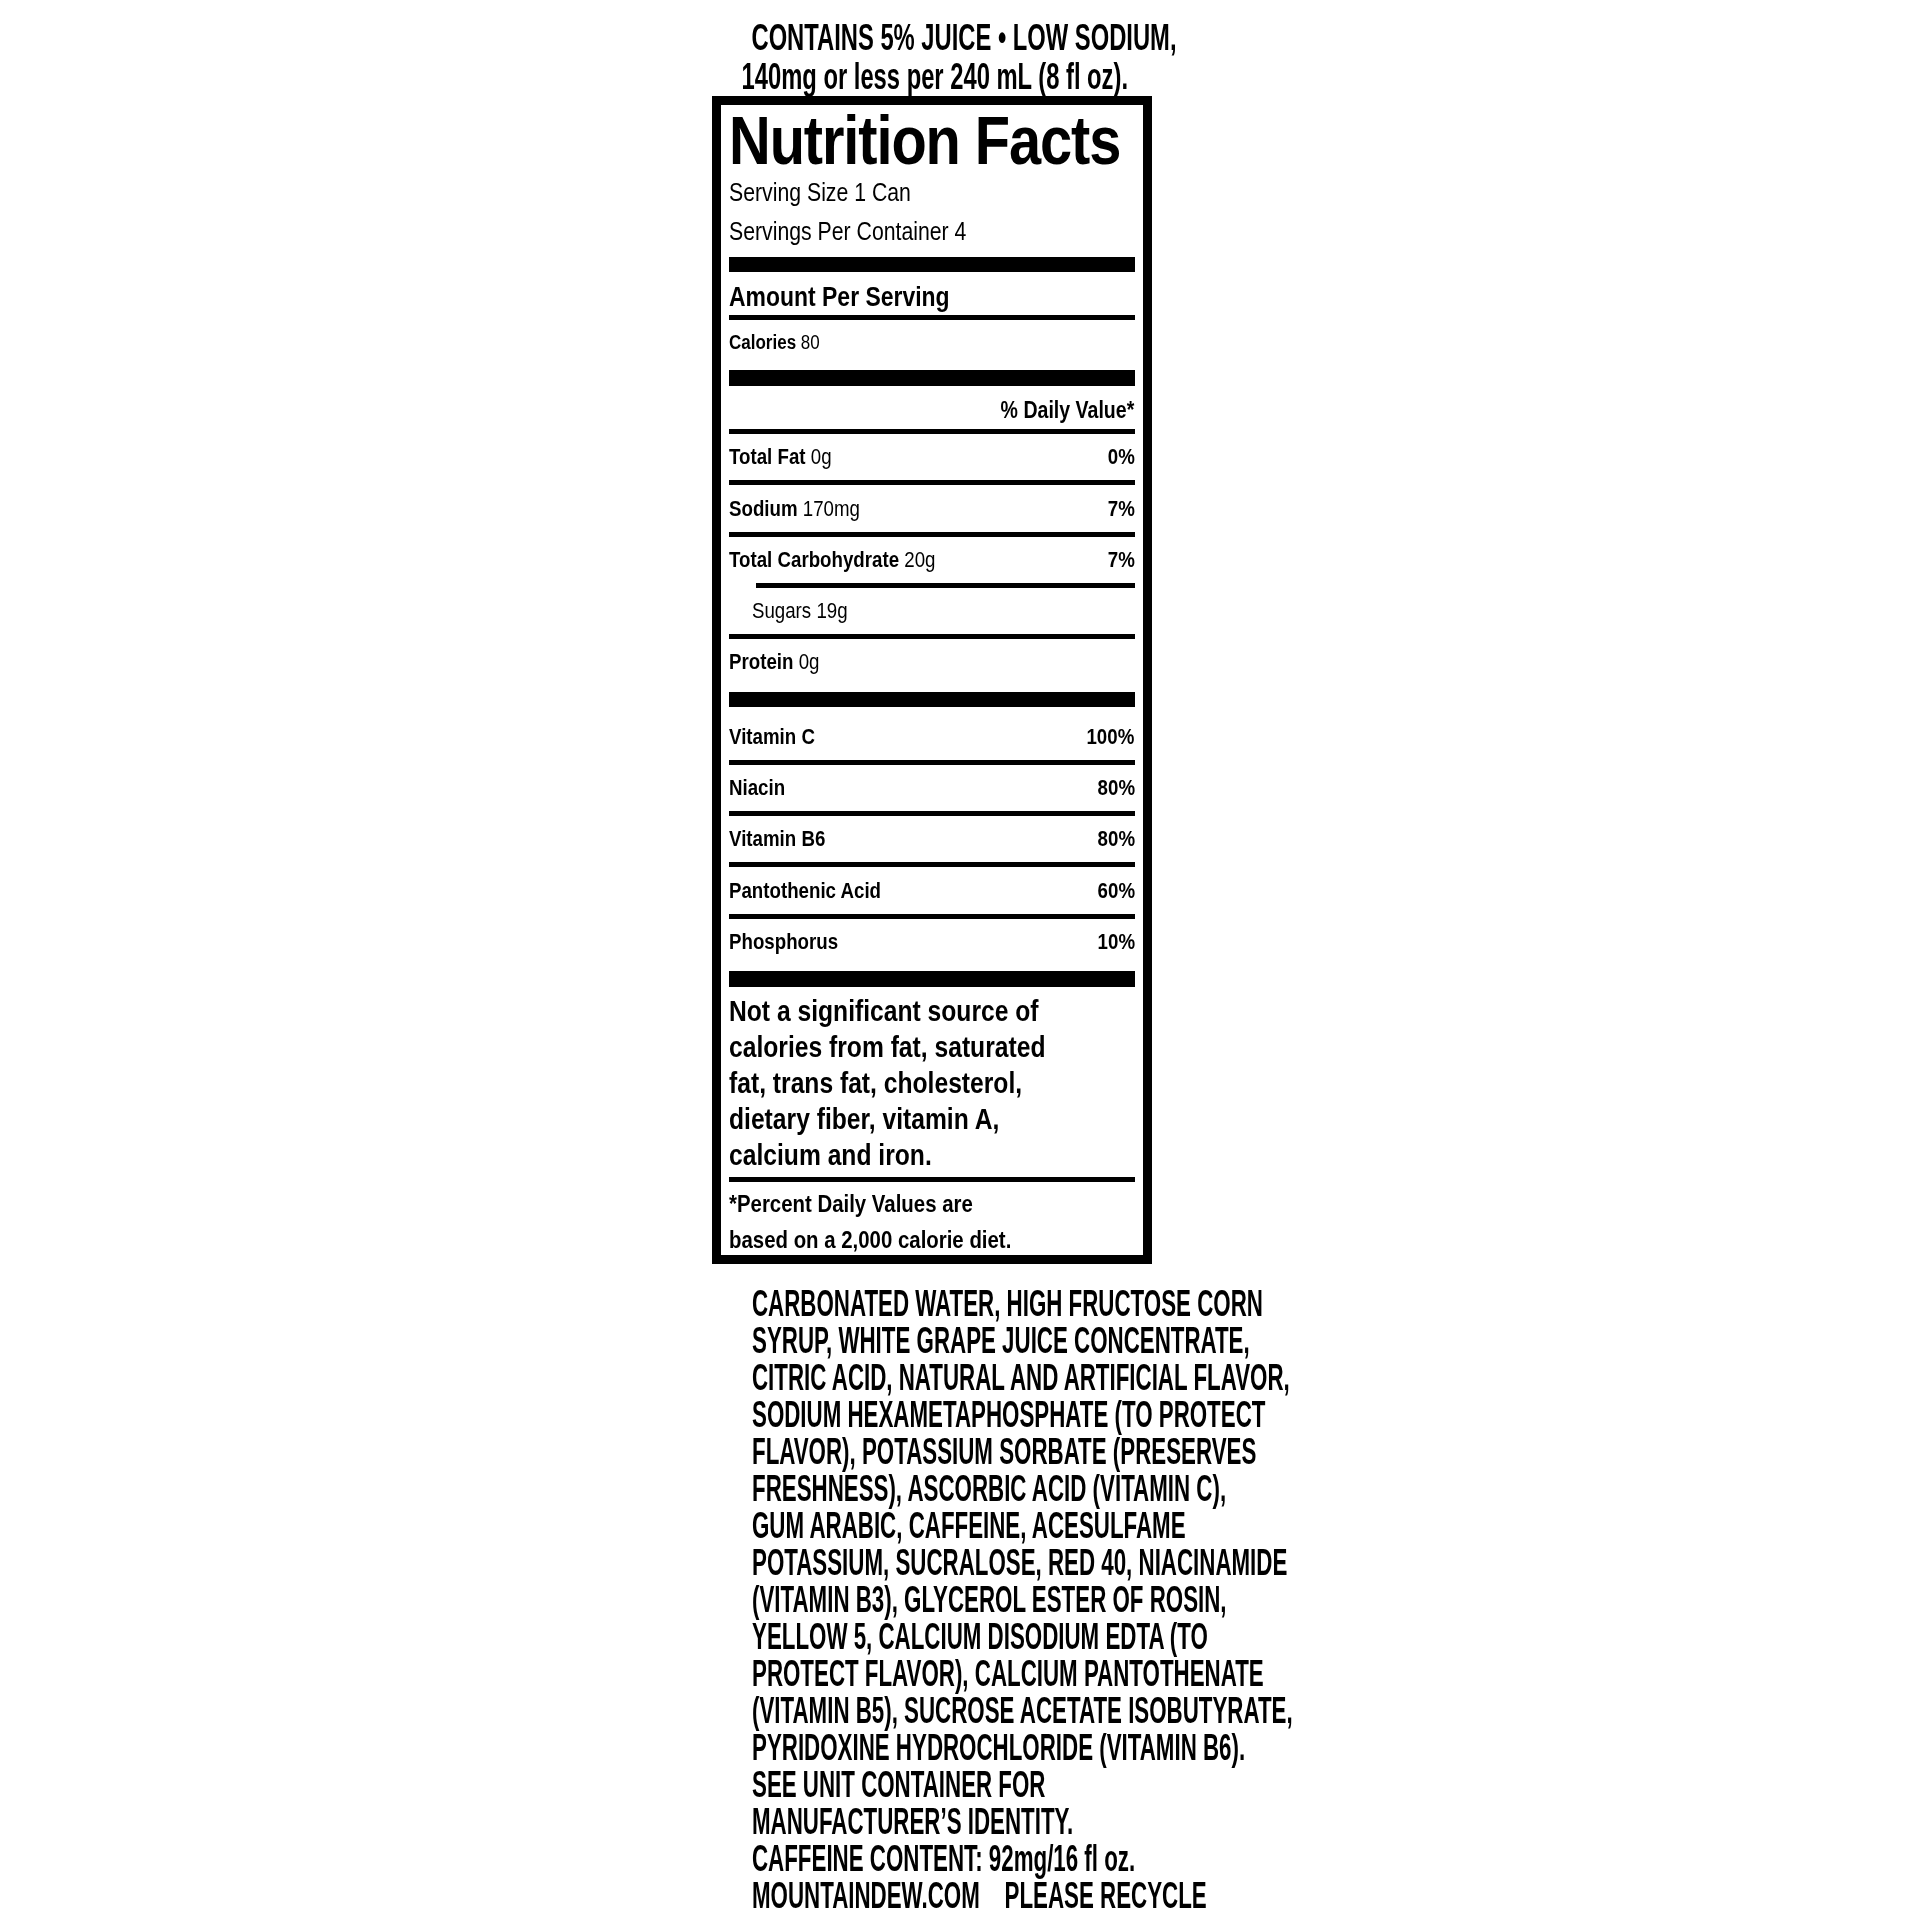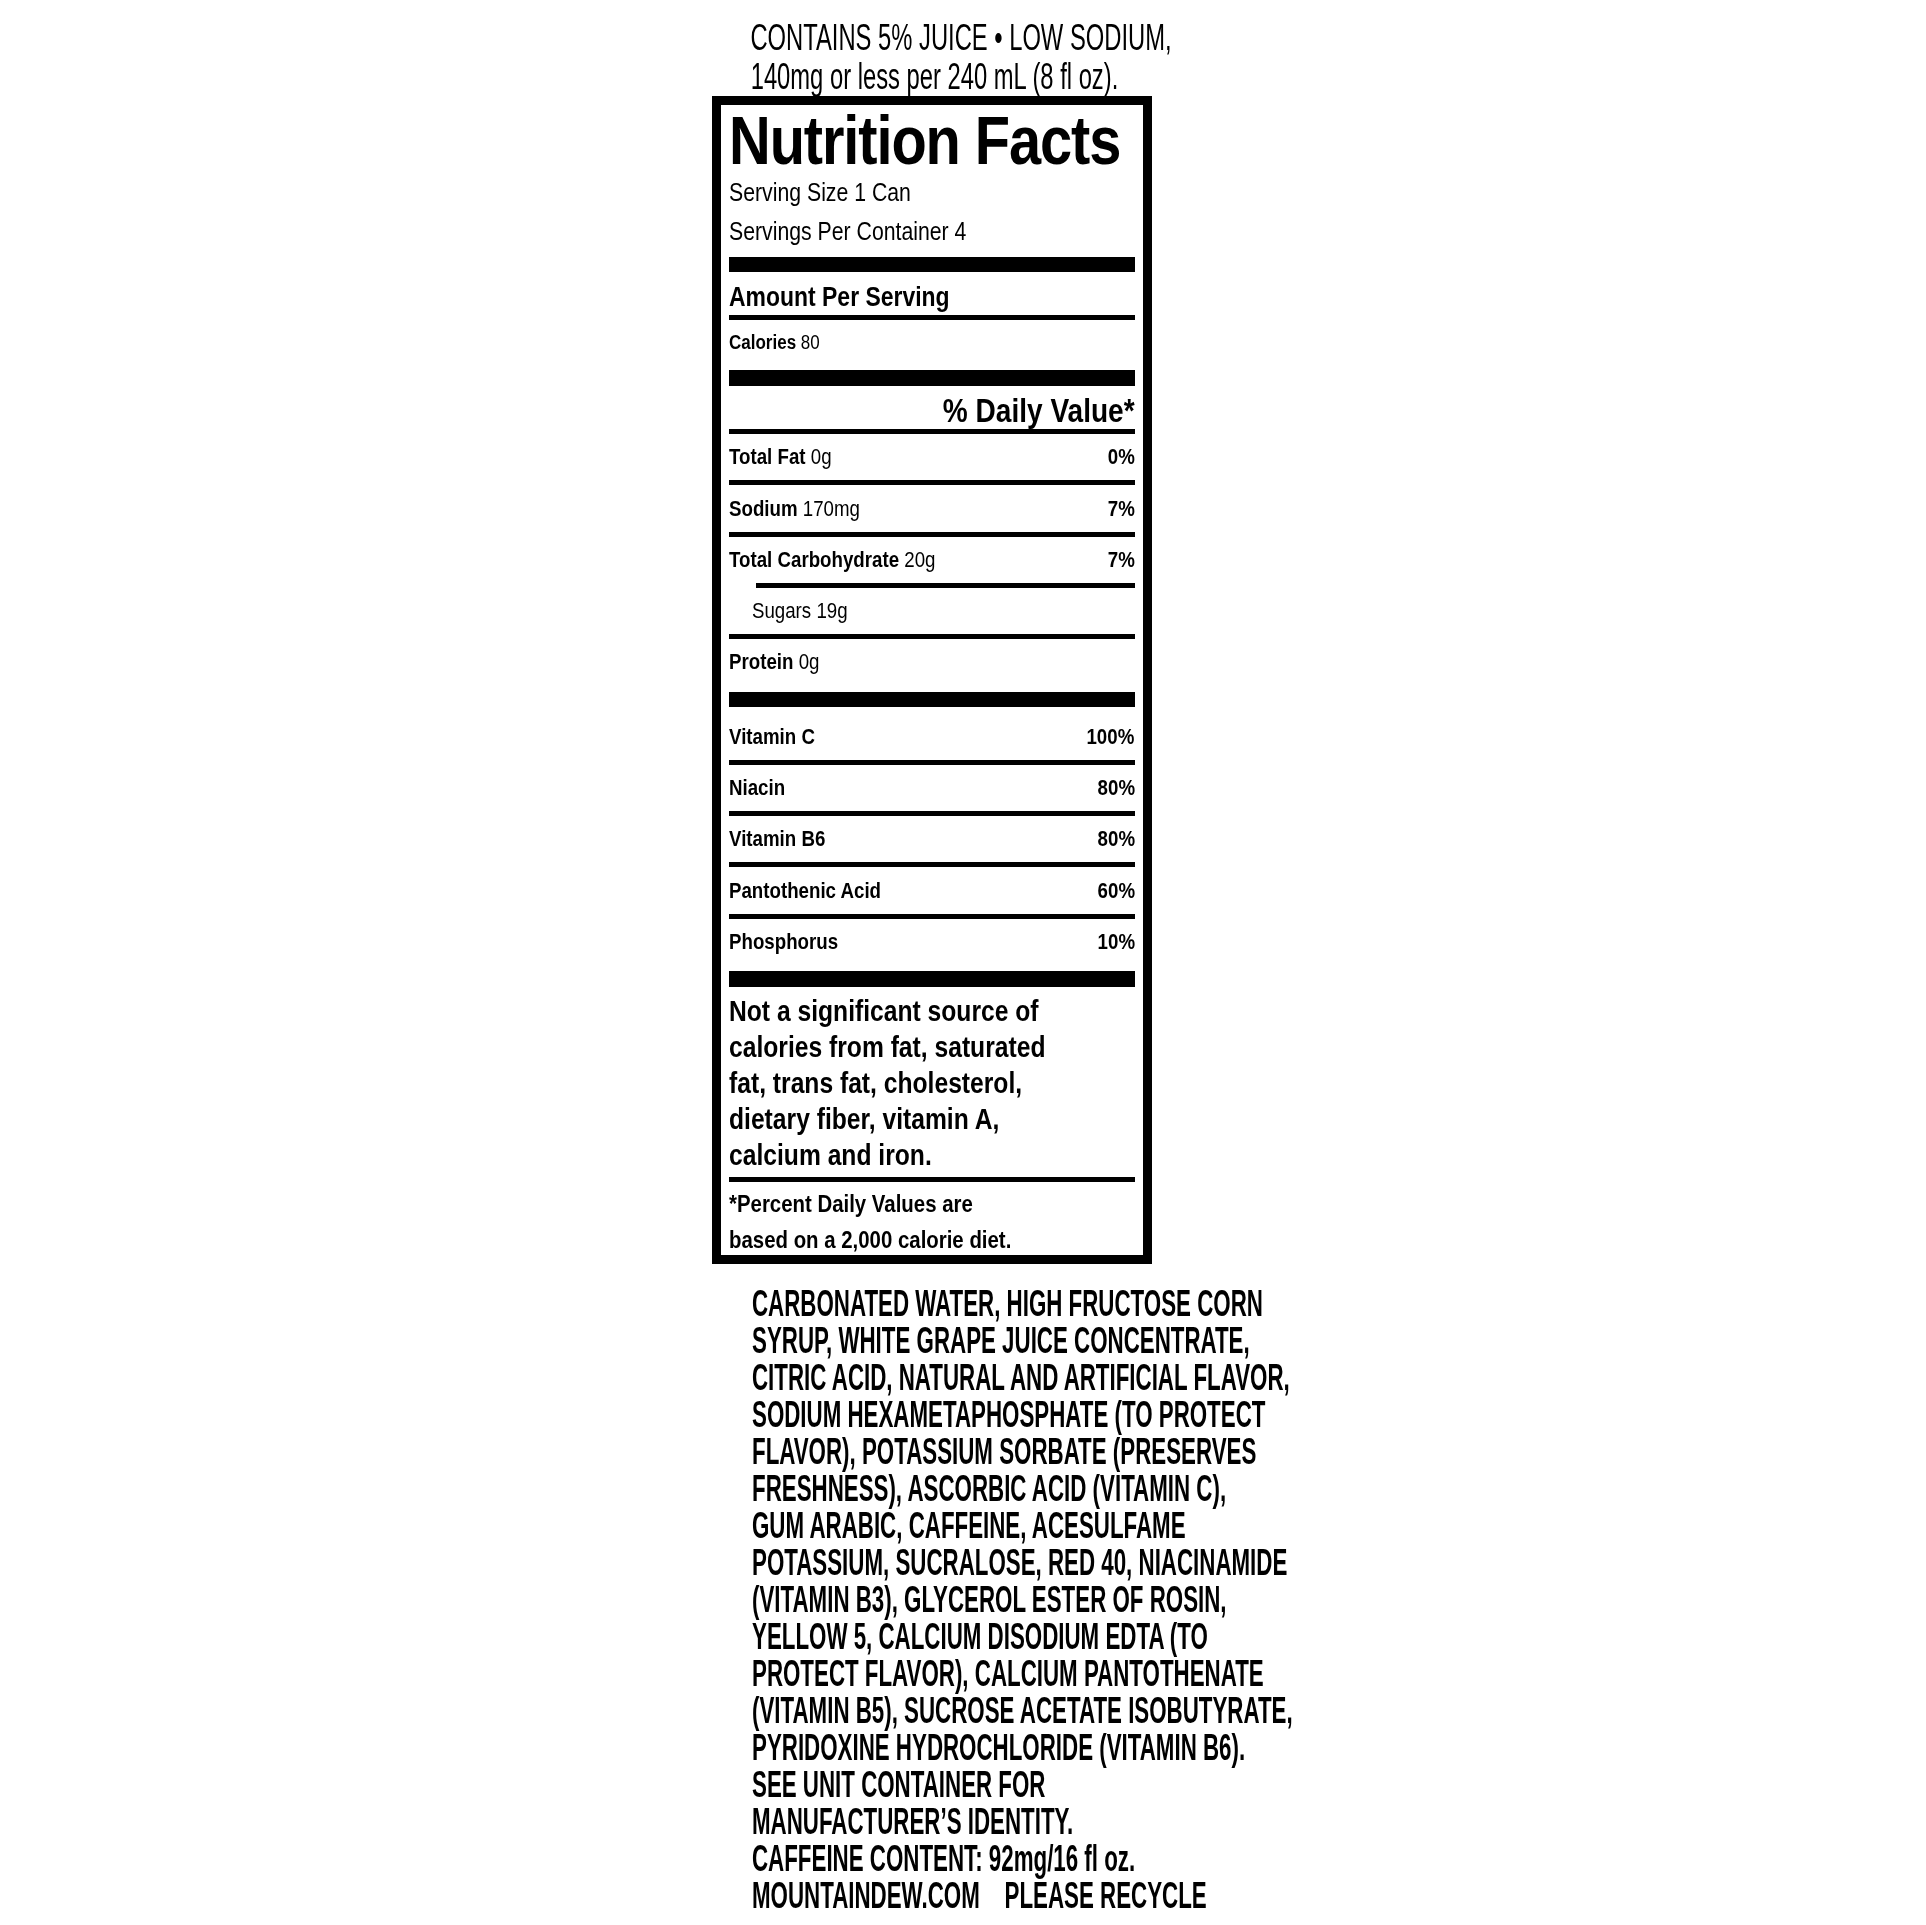--- a/index.html
+++ b/index.html
@@ -7,35 +7,35 @@
     width:1926px;height:1925px;position:relative;overflow:hidden;
     font-family:"Liberation Sans", sans-serif;color:#000;
   }
   
   .cxl{display:inline-block;transform:scaleX(0.85);transform-origin:0 50%;white-space:nowrap;}
   .cxr{display:inline-block;transform:scaleX(0.85);transform-origin:100% 50%;white-space:nowrap;}
   .cxc{display:inline-block;transform:scaleX(0.66);transform-origin:50% 50%;white-space:nowrap;}
 
   
   .top-claim{position:absolute;left:642px;top:18px;width:585px;text-align:center;
-    font-weight:normal;font-size:36px;line-height:39px;}
+    font-weight:bold;font-size:36px;line-height:39px;}
 
   
   .label-box{position:absolute;left:712px;top:96px;width:440px;height:1168px;
     border:9px solid #000;box-sizing:border-box;background:#fff;
     padding:2.6px 8.3px;overflow:hidden;}
   .nf-title{font-size:68px;font-weight:bold;letter-spacing:-1.3px;line-height:65px;white-space:nowrap;}
   .serving-line{font-size:25px;font-weight:normal;line-height:39px;white-space:nowrap;}
   .sep{height:5.1px;background:#000;}
   .sep.ind{margin-left:27px;}
   .bar{height:15.4px;background:#000;margin:6.4px 0;}
   .section-head{font-size:27px;font-weight:bold;line-height:36px;}
   .calories-row{font-size:20px;line-height:44px;white-space:nowrap;}
   .calories-row .lbl{font-weight:bold;}
-  .dv-head{font-size:33px;font-weight:bold;line-height:37px;text-align:right;}
+  .dv-head{font-size:23px;font-weight:bold;line-height:37px;text-align:right;}
   .row{display:flex;justify-content:space-between;align-items:flex-start;
     font-size:22px;line-height:36px;padding:5.1px 0;}
   .row .left{white-space:nowrap;}
   .row .lbl{font-weight:bold;}
   .row .lbl.plain{font-weight:normal;}
   .row .amt{font-weight:normal;}
   .row .dv{font-weight:bold;}
   .row.indent .left{padding-left:27px;}
   .notsig{font-size:29px;font-weight:bold;line-height:36px;}
   .footnote{font-size:24px;font-weight:bold;line-height:36px;}

